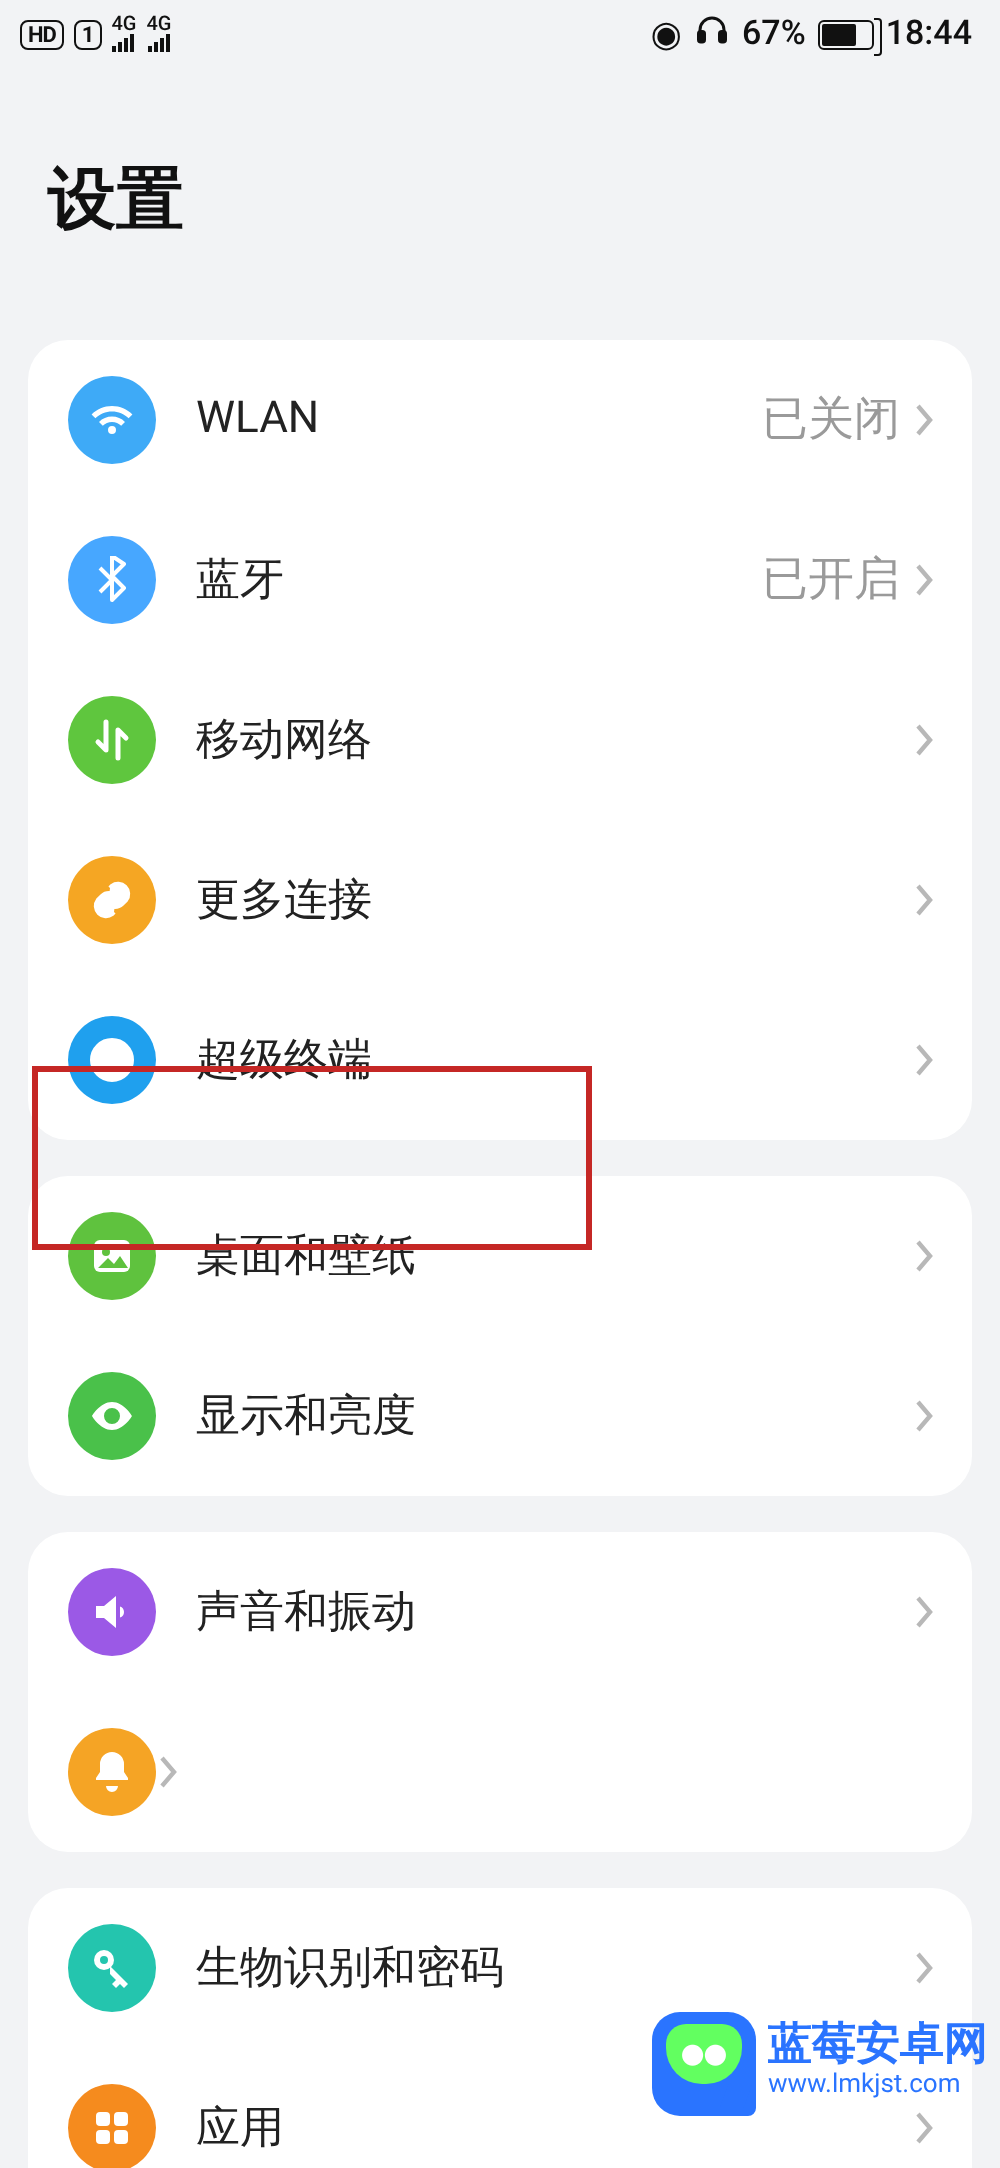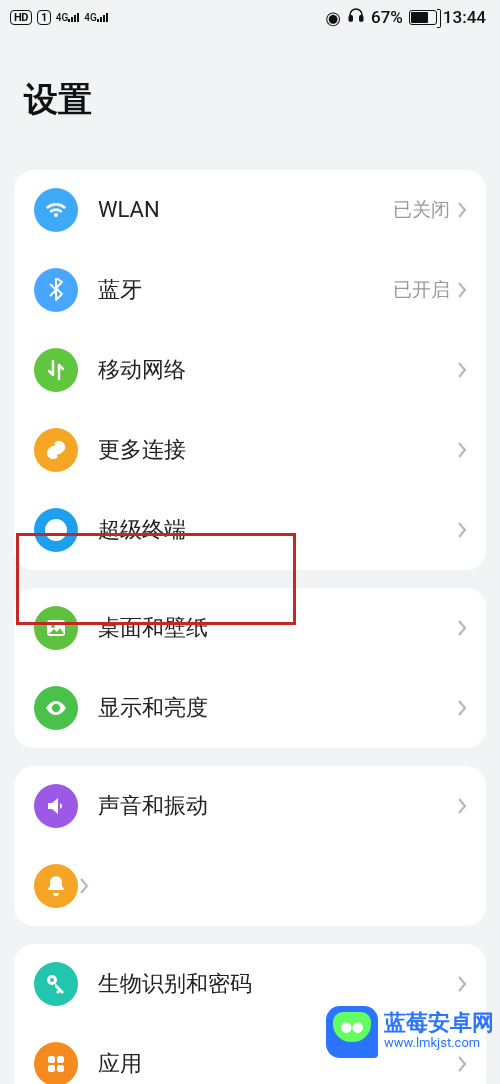--- a/index.html
+++ b/index.html
@@ -1,41 +1,41 @@
 <!DOCTYPE html>
 <html><head>
 <meta charset="utf-8">
 <style>
 html,body{margin:0;padding:0;width:500px;height:1084px;background:#f2f3f5;overflow:hidden;font-family:-apple-system,BlinkMacSystemFont,"Segoe UI",Roboto,Helvetica,Arial,sans-serif;}
 *{box-sizing:border-box;}
 .status-bar{height:34px;display:flex;align-items:center;justify-content:space-between;padding:0 14px 0 10px;font-size:17px;font-weight:500;color:#111;}
 .sb-left{display:flex;align-items:center;gap:5px;}
 .sb-right{display:flex;align-items:center;gap:6px;}
 .hd-badge{border:1.5px solid #111;border-radius:4px;font-size:11px;padding:0 3px;font-weight:700;letter-spacing:-.5px;}
-.sig{display:inline-flex;flex-direction:row;align-items:center;font-size:10px;line-height:9px;}
+.sig{display:inline-flex;flex-direction:column;align-items:center;font-size:10px;line-height:9px;}
 .sig-lbl{font-size:10px;}
 .sig-bars{display:inline-flex;align-items:flex-end;gap:1px;}
 .sig-bars i{display:inline-block;width:2px;background:#111;}
 .sig-bars i:nth-child(1){height:3px;}
 .sig-bars i:nth-child(2){height:5px;}
 .sig-bars i:nth-child(3){height:7px;}
 .sig-bars i:nth-child(4){height:9px;}
 .eye-ic{font-size:18px;}
 .hp-ic{font-size:18px;}
 .bat{display:inline-flex;align-items:center;gap:2px;}
 .bat-body{width:28px;height:15px;border:1.5px solid #111;border-radius:3px;position:relative;}
 .bat-body::after{content:"";position:absolute;top:-1.5px;right:-5px;width:3px;height:17px;border:1.5px solid #111;border-left:none;border-radius:0 2px 2px 0;}
 .bat-fill{position:absolute;left:1px;top:1px;height:calc(100% - 2px);width:67%;background:#111;border-radius:1px;}
 .page-title{font-size:34px;font-weight:700;color:#111;padding:20px 24px 24px;}
 .card{background:#fff;border-radius:20px;margin:0 14px 18px;}
 .row{display:flex;align-items:center;min-height:80px;padding:12px 18px 12px 20px;position:relative;cursor:pointer;}
 .row-icon{width:44px;height:44px;border-radius:50%;display:flex;align-items:center;justify-content:center;color:#fff;flex:0 0 44px;}
 .row-icon svg{width:24px;height:24px;fill:#fff;}
 .row-label{flex:1 1 auto;font-size:22px;color:#222;margin-left:20px;font-weight:400;}
-.row-val{font-size:19px;color:#9a9a9a;margin-right:6px;}
+.row-val{font-size:23px;color:#9a9a9a;margin-right:6px;}
 .chev{flex:0 0 12px;height:22px;display:flex;align-items:center;justify-content:center;color:#b8b8b8;}
 .chev svg{width:10px;height:18px;stroke:#b8b8b8;stroke-width:2.2;fill:none;}
 .sel-red{position:absolute;border:3px solid #c52725;left:16px;top:533px;width:280px;height:92px;z-index:5;pointer-events:none;}
 .wm{position:absolute;right:6px;bottom:26px;display:flex;align-items:center;gap:6px;z-index:6;pointer-events:none;}
 .wm-logo{width:52px;height:52px;background:#2a74ff;border-radius:14px 14px 4px 14px;position:relative;display:flex;align-items:center;justify-content:center;}
 .wm-logo::before{content:"";position:absolute;width:38px;height:30px;border-radius:10px 10px 18px 18px;background:radial-gradient(circle at 35% 52%,#fff 5px,transparent 5.5px),radial-gradient(circle at 65% 52%,#fff 5px,transparent 5.5px),#62ff60;top:6px;}
 .wm-logo::after{content:"";position:absolute;bottom:4px;right:4px;width:12px;height:12px;background:#2a74ff;transform:skew(-20deg);}
 .wm-text{display:flex;flex-direction:column;text-align:left;}
 .wm-cn{font-size:22px;font-weight:700;color:#2a74ff;line-height:1;}
 .wm-url{font-size:13px;color:#2a74ff;line-height:1.4;}
@@ -85,21 +85,21 @@
           <rect x="3" y="13" width="4" height="7" rx="1.5" fill="#111"></rect>
           <rect x="17" y="13" width="4" height="7" rx="1.5" fill="#111"></rect>
         </svg>
     </span>
     <span>67%</span>
     <span class="bat">
         <span class="bat-body">
           <span class="bat-fill"></span>
         </span>
       </span>
-    <span>13:44</span>
+    <span>18:44</span>
   </div>
 </div>
 
 <h1 class="page-title">设置</h1>
 
 <div class="card">
   <div class="row">
     <span class="row-icon c-blue">
       <svg viewBox="0 0 24 24">
           <path d="M12 19a2 2 0 1 0 0-4 2 2 0 0 0 0 4zm0-14c-4 0-7.6 1.6-10.2 4.2l1.9 1.9C5.9 9 8.8 7.7 12 7.7s6.1 1.3 8.3 3.4l1.9-1.9C19.6 6.6 16 5 12 5zm0 5.3c-2.5 0-4.8 1-6.5 2.7l1.9 1.9c1.2-1.2 2.8-1.9 4.6-1.9s3.4.7 4.6 1.9l1.9-1.9c-1.7-1.7-4-2.7-6.5-2.7z"></path>

